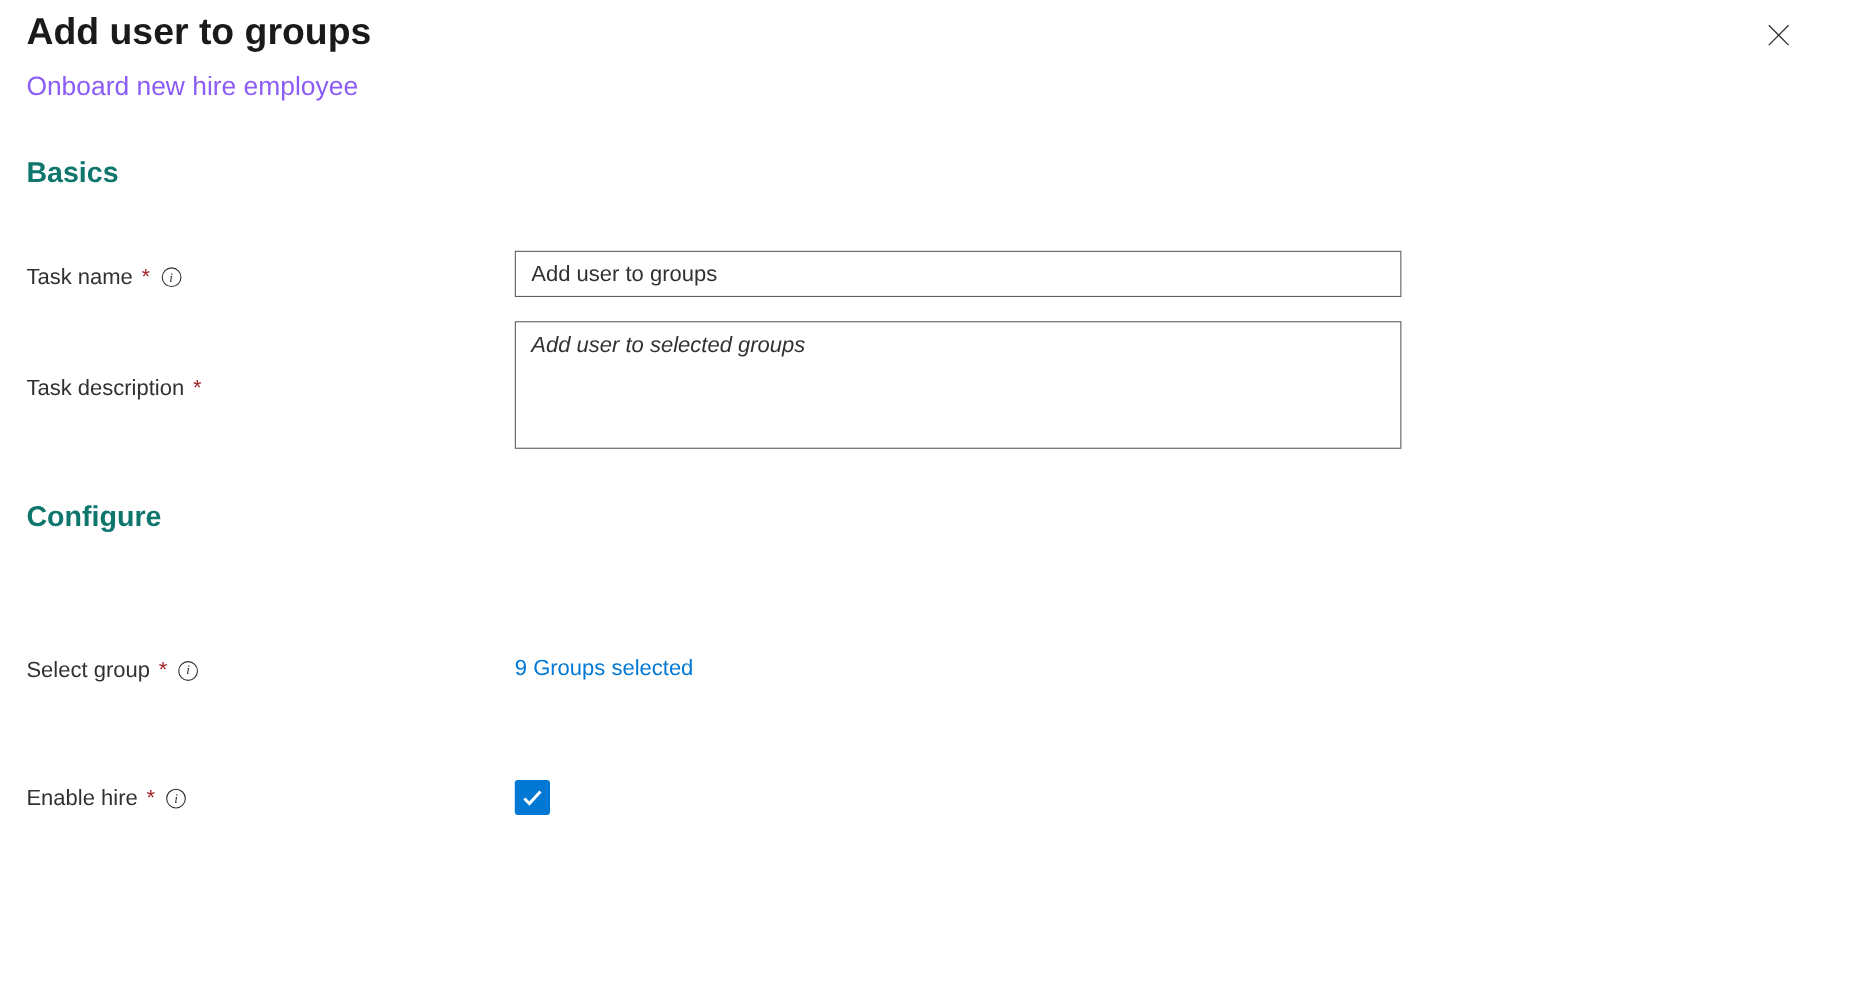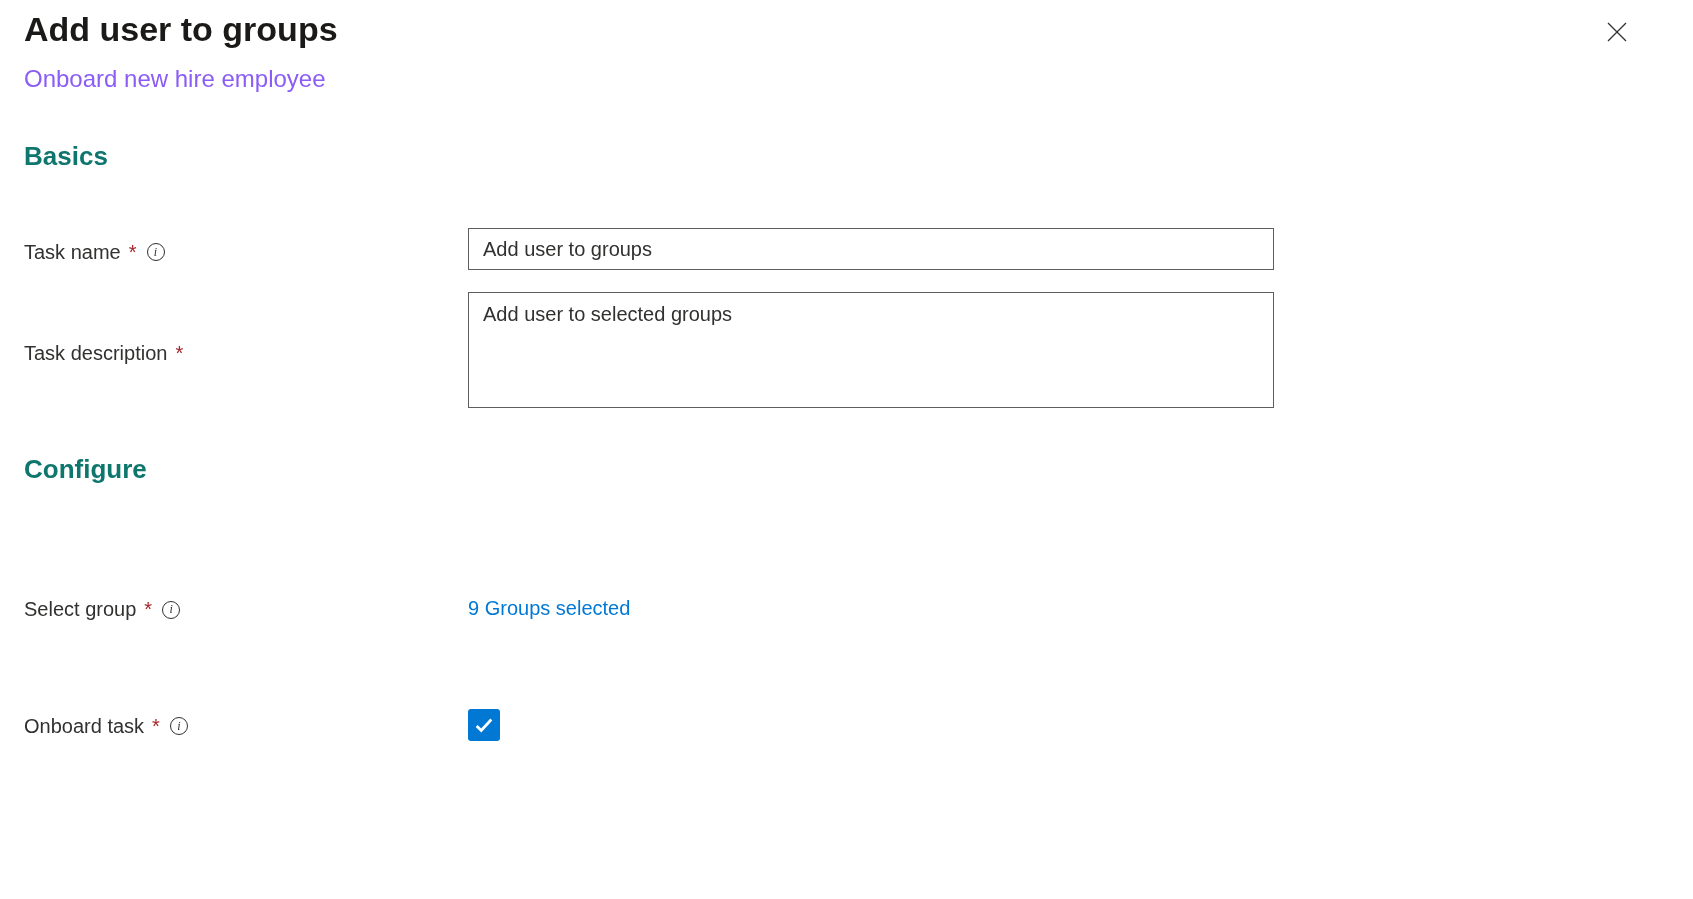--- a/index.html
+++ b/index.html
@@ -100,20 +100,21 @@
     }
     .textarea-input {
       width: 806px;
       height: 116px;
       border: 1px solid #605e5c;
       padding: 10px 14px;
       font-size: 20px;
       color: #323130;
       font-family: inherit;
       resize: none;
+      font-style: italic;
     }
     .link-value {
       font-size: 20px;
       color: #0078d4;
       cursor: pointer;
       padding-top: 4px;
     }
     .checkbox-wrap {
       padding-top: 2px;
     }
@@ -188,21 +189,21 @@
   <div class="form-label-cell">
     <span class="form-label">Select group</span>
     <span class="required-asterisk">*</span>
     <span class="info-icon">i</span>
   </div>
   <div class="link-value">9 Groups selected</div>
 </div>
 
 <div class="form-row enable-row">
   <div class="form-label-cell">
-    <span class="form-label">Onboard task</span>
+    <span class="form-label">Enable hire</span>
     <span class="required-asterisk">*</span>
     <span class="info-icon">i</span>
   </div>
   <div class="checkbox-wrap">
     <div class="checkbox">
       <svg viewBox="0 0 24 24">
         <polyline points="4,13 9,18 20,6"></polyline>
       </svg>
     </div>
   </div>

